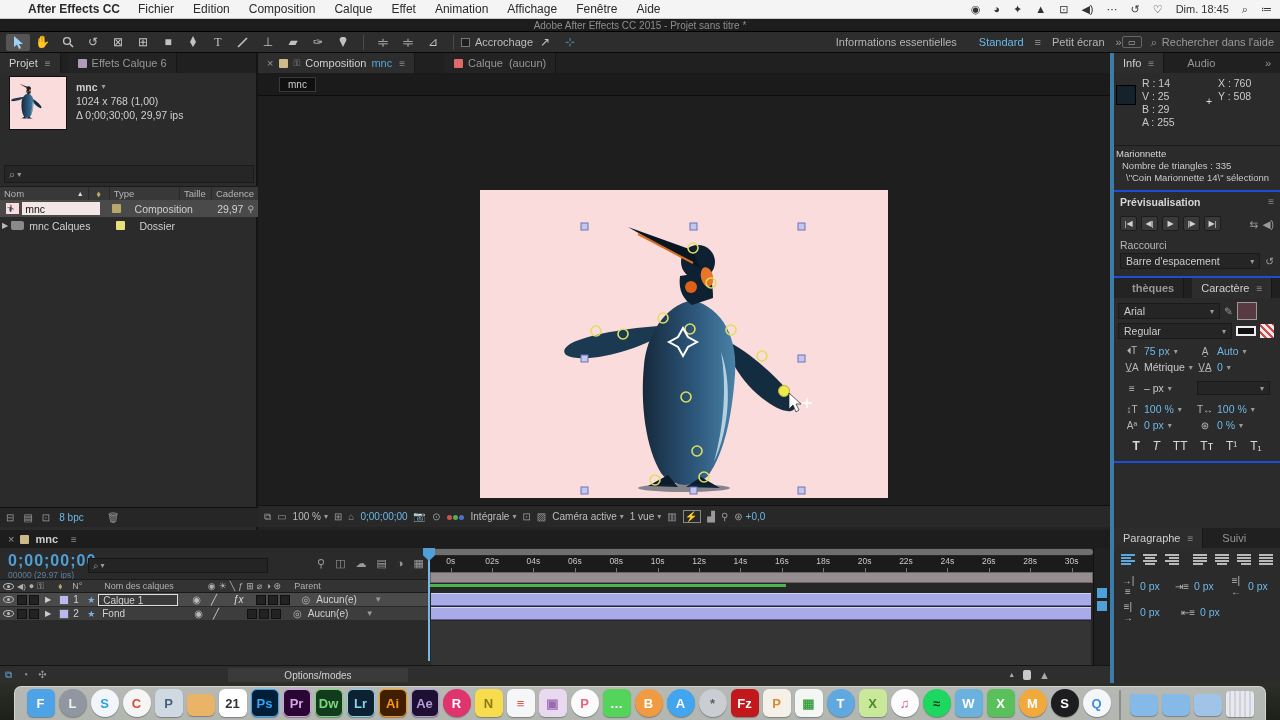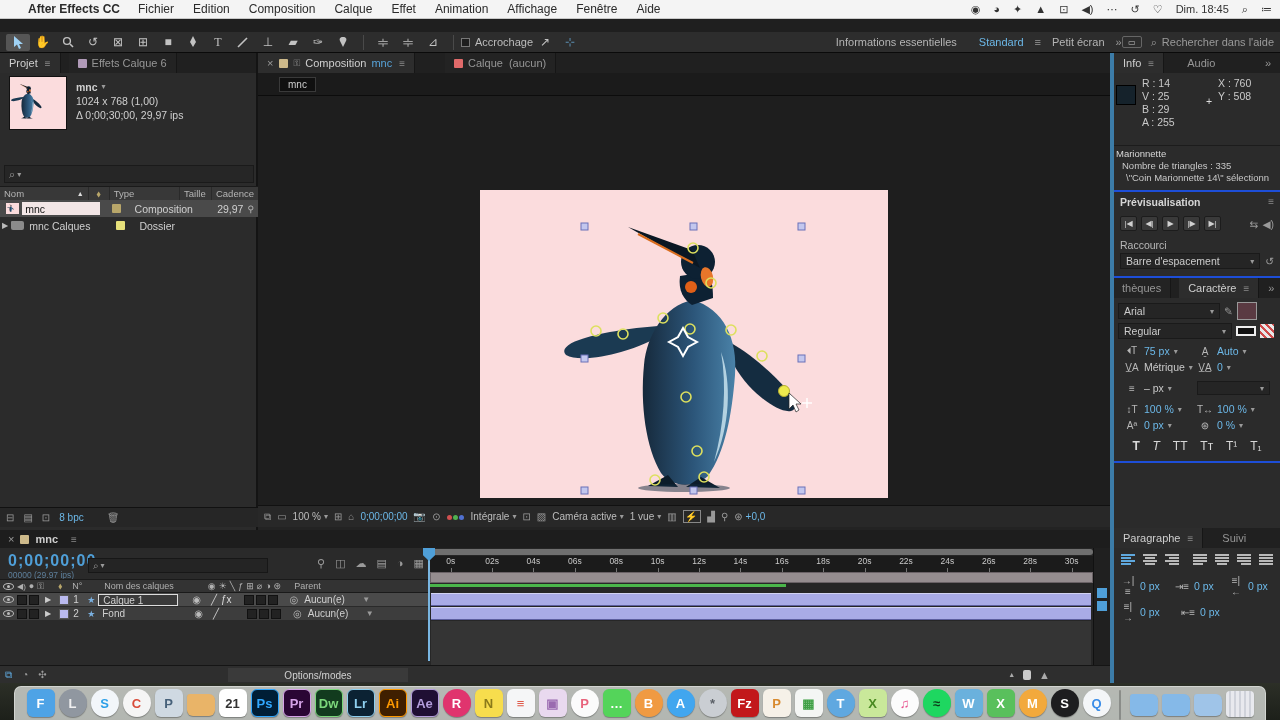--- a/index.html
+++ b/index.html
@@ -131,20 +131,23 @@
     <span class="stat">⊡</span>
     <span class="stat">◀)</span>
     <span class="stat">⋯</span>
     <span class="stat">↺</span>
     <span class="stat">♡</span>
     <span class="stat">Dim. 18:45</span>
     <span class="stat">⌕</span>
     <span class="stat">≔</span>
   </div>
 
+  <div class="titlebar">
+    <span>Adobe After Effects CC 2015 - Projet sans titre *</span>
+  </div>
 
   <div class="toolbar">
     <span class="tool active">
       <svg width="11" height="13" viewBox="0 0 11 13">
           <path d="M1 0 L1 11 L4 8.5 L6 13 L8 12 L6 8 L10 8 Z" fill="#9fd2f5"></path>
         </svg>
     </span>
     <span class="tool">✋</span>
     <span class="tool">
       <svg width="12" height="12" viewBox="0 0 12 12">
@@ -454,21 +457,21 @@
         <div class="dd" style="flex:1;">
           <span>Barre d'espacement</span>
             <span class="caret">▾</span>
         </div>
         <span class="icon">↺</span>
       </div>
     </div>
 
     <div class="rp-sec">
       <div class="panel-tabs">
-        <div class="ptab" style="padding-left:8px;">
+        <div class="ptab" style="padding-left:18px;font-weight:bold;">
             <span>thèques</span>
           </div>
         <div class="ptab active" style="margin-left:8px;">
             <span>Caractère</span>
             <span class="menu-ic">≡</span>
           </div>
         <div style="flex:1"></div>
           <div class="ptab" style="border:none;background:transparent;">»</div>
       </div>
       <div style="position:relative;padding:4px 4px 2px;">
@@ -678,21 +681,21 @@
         <span class="eye"></span>
         <span class="lsw"></span>
           <span class="lsw"></span>
         <span style="color:#ccc;font-size:8px;margin:0 4px;">▶</span>
         <span class="colorchip"></span>
         <span style="width:14px;">1</span>
         <span style="color:#7ab0e0;font-size:9px;margin-right:3px;">★</span>
         <span style="border:1px solid #ddd;background:#3a3a3a;padding:0 4px;min-width:80px;height:12px;line-height:12px;">Calque 1</span>
         <span style="margin-left:14px;color:#bbb;">◉</span>
         <span style="margin-left:10px;color:#ccc;">╱</span>
-        <span style="margin-left:4px;color:#ddd;">ƒx</span>
+        <span style="margin-left:16px;color:#ddd;font-style:italic;">ƒx</span>
         <span class="lsw" style="margin-left:12px;"></span>
           <span class="lsw"></span>
           <span class="lsw"></span>
         <span style="margin-left:10px;color:#bbb;">◎</span>
         <span style="margin-left:6px;width:58px;">Aucun(e)</span>
         <span class="caret">▼</span>
       </div>
 
       <div class="lrow" style="top:59px;">
         <span class="eye"></span>

